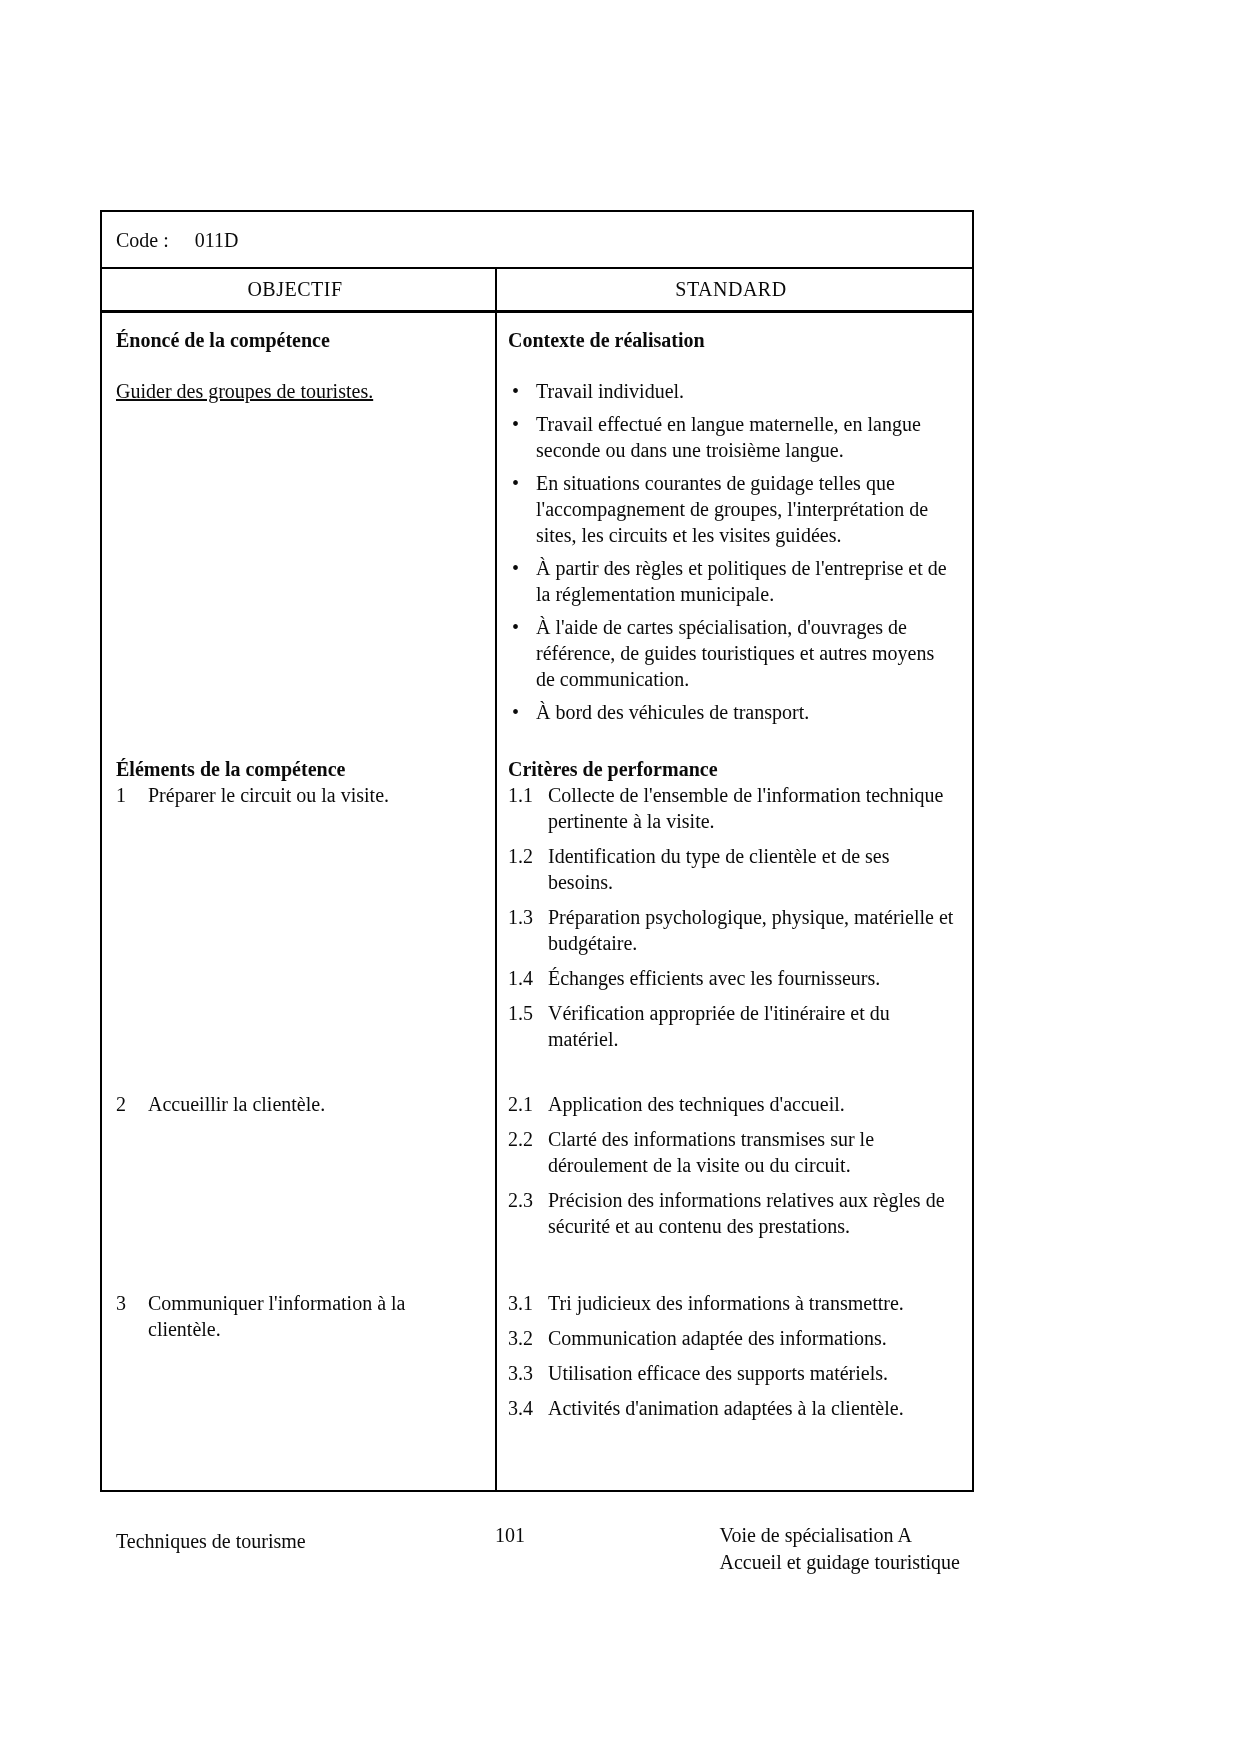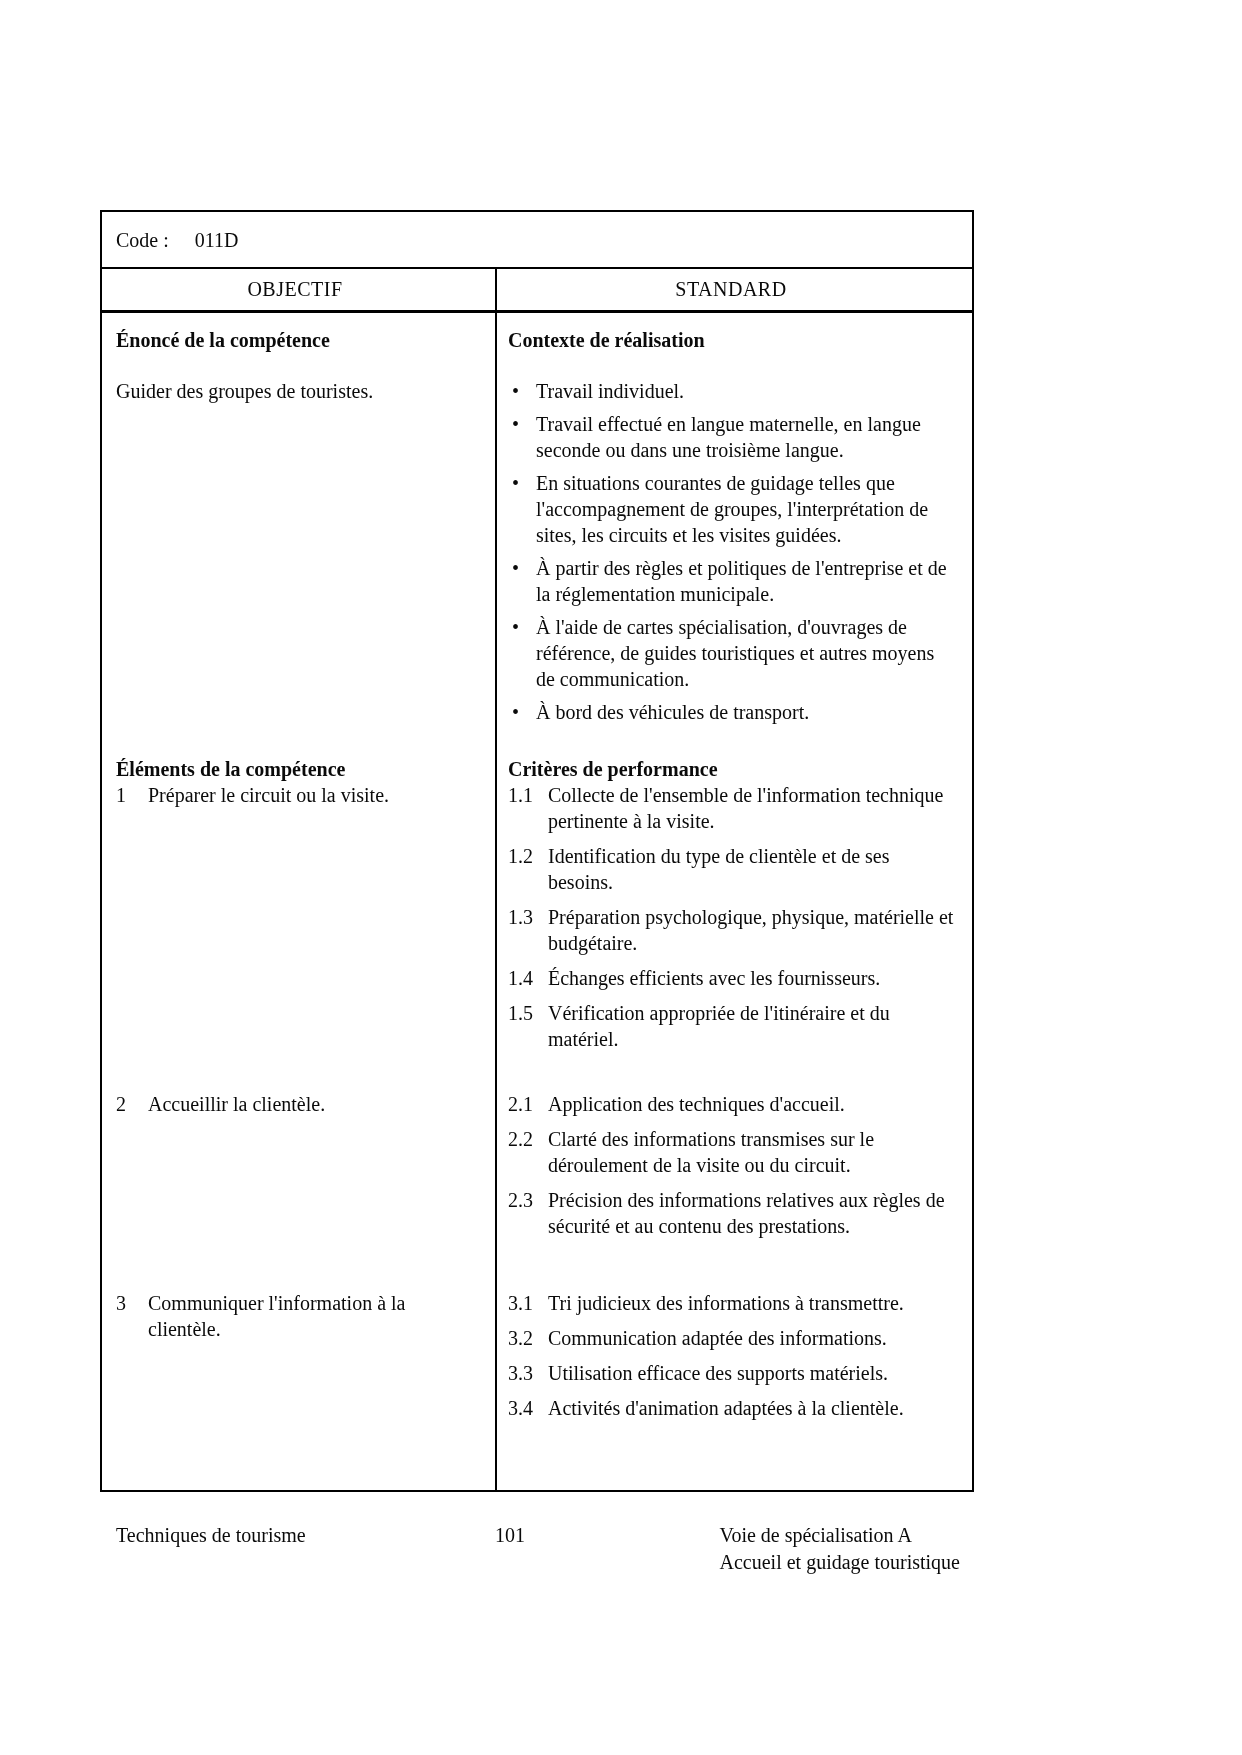--- a/index.html
+++ b/index.html
@@ -52,21 +52,21 @@
 
   .row-a .cell { padding-top: 14px; }
   .row-b .cell { padding-top: 24px; }
   .row-c .cell { padding-bottom: 30px; }
   .row-d .cell { padding-bottom: 42px; }
   .row-e .cell { padding-bottom: 60px; }
 
   .heading { font-weight: bold; margin-bottom: 25px; }
   .row-b .heading { margin-bottom: 0; }
 
-  .plain-text { margin-bottom: 0; }
+  .plain-text { margin-bottom: 0; text-decoration: underline; }
 
   .li {
     display: grid;
     grid-template-columns: 28px 1fr;
     margin-bottom: 7px;
   }
   .li .marker { text-align: left; padding-left: 4px; }
 
   .ci {
     display: grid;
@@ -77,21 +77,21 @@
   .ei {
     display: grid;
     grid-template-columns: 32px 1fr;
   }
 
   .footer {
     position: relative;
     margin-top: 30px;
     height: 60px;
   }
-  .footer .f-left { position: absolute; left: 16px; top: 0; }
+  .footer .f-left { position: absolute; left: 16px; top: 6px; }
   .footer .f-center { position: absolute; left: 395px; top: 0; }
   .footer .f-right {
     position: absolute;
     right: 14px;
     top: 0;
     text-align: left;
     line-height: 27px;
     margin-left: 25px;
   }
 </style>

